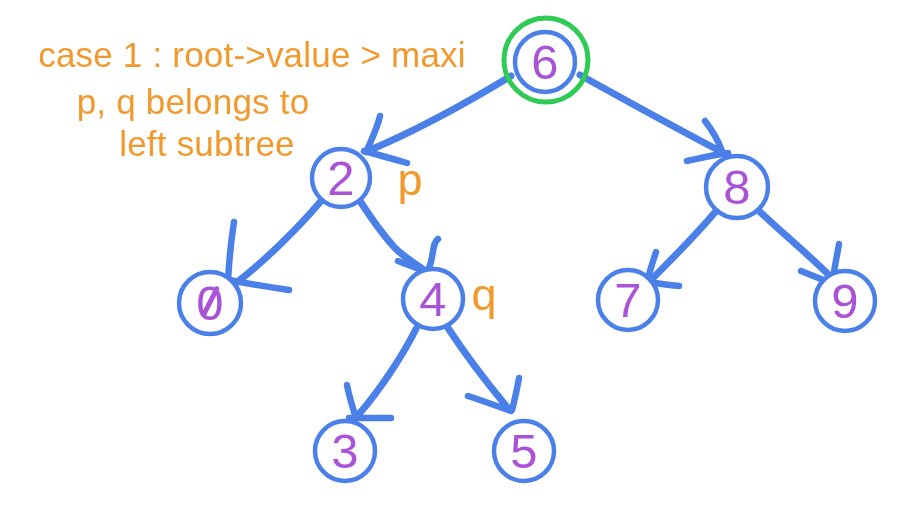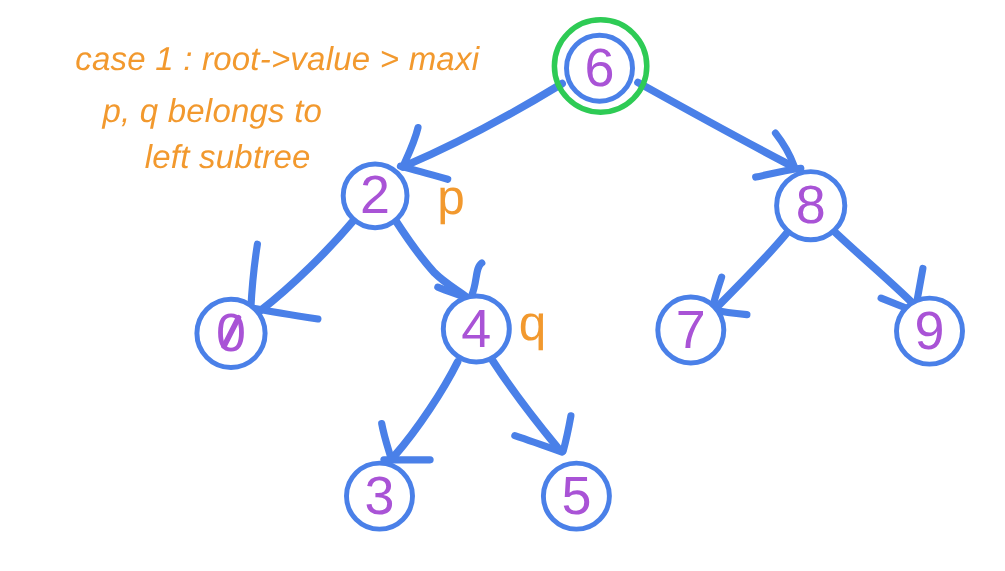--- a/index.html
+++ b/index.html
@@ -59,24 +59,23 @@
     width: 4.5px;
     height: 34px;
     background: var(--purple, #a953d6);
     border-radius: 3px;
     transform: translate(-50%, -54%) rotate(27deg);
   }
   .annotation-line {
     position: absolute;
     transform: translate(-50%, -50%);
     color: var(--orange, #f2992e);
-    font-size: 30px;
+    font-size: 35px;
     white-space: nowrap;
     letter-spacing: 0.2px;
-    font-style: italic;
   }
   .ann-1 { left: 252px; top: 55px; }
   .ann-2 { left: 193px; top: 102px; }
   .ann-3 { left: 207px; top: 144px; }
   .ptr-label {
     position: absolute;
     transform: translate(-50%, -50%);
     color: var(--orange, #f2992e);
     font-size: 45px;
     line-height: 1;

